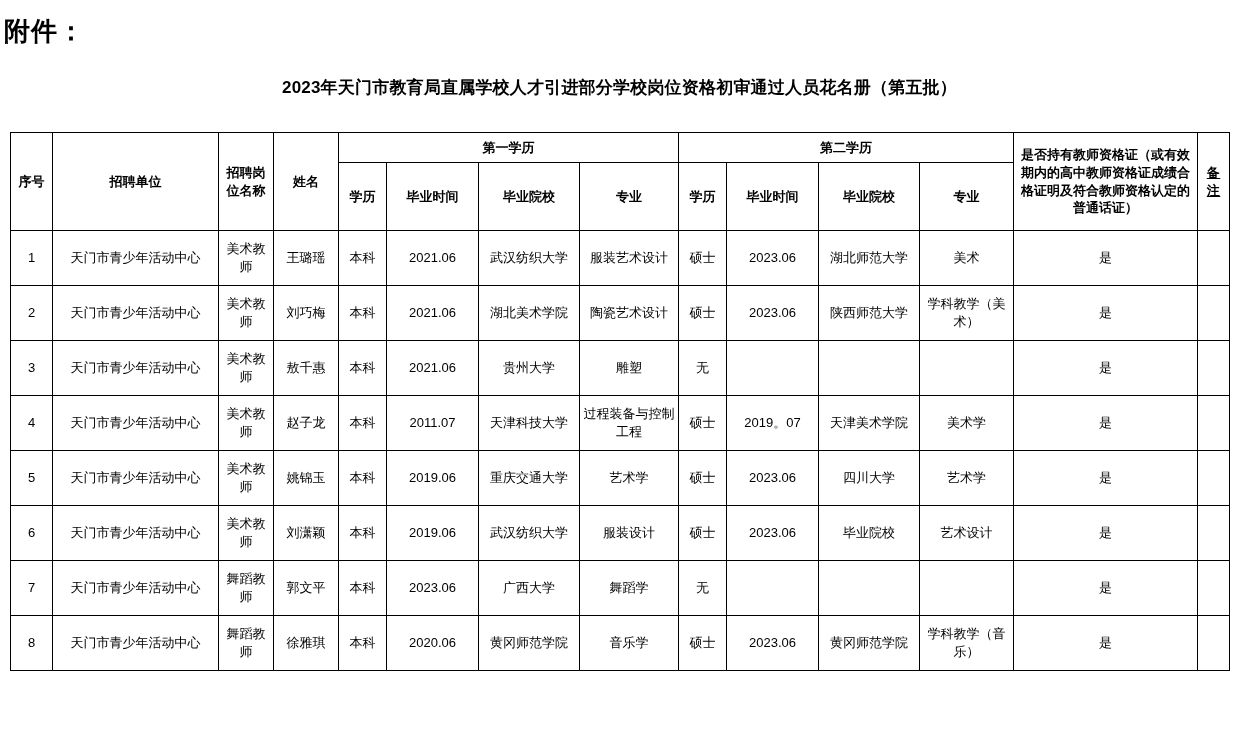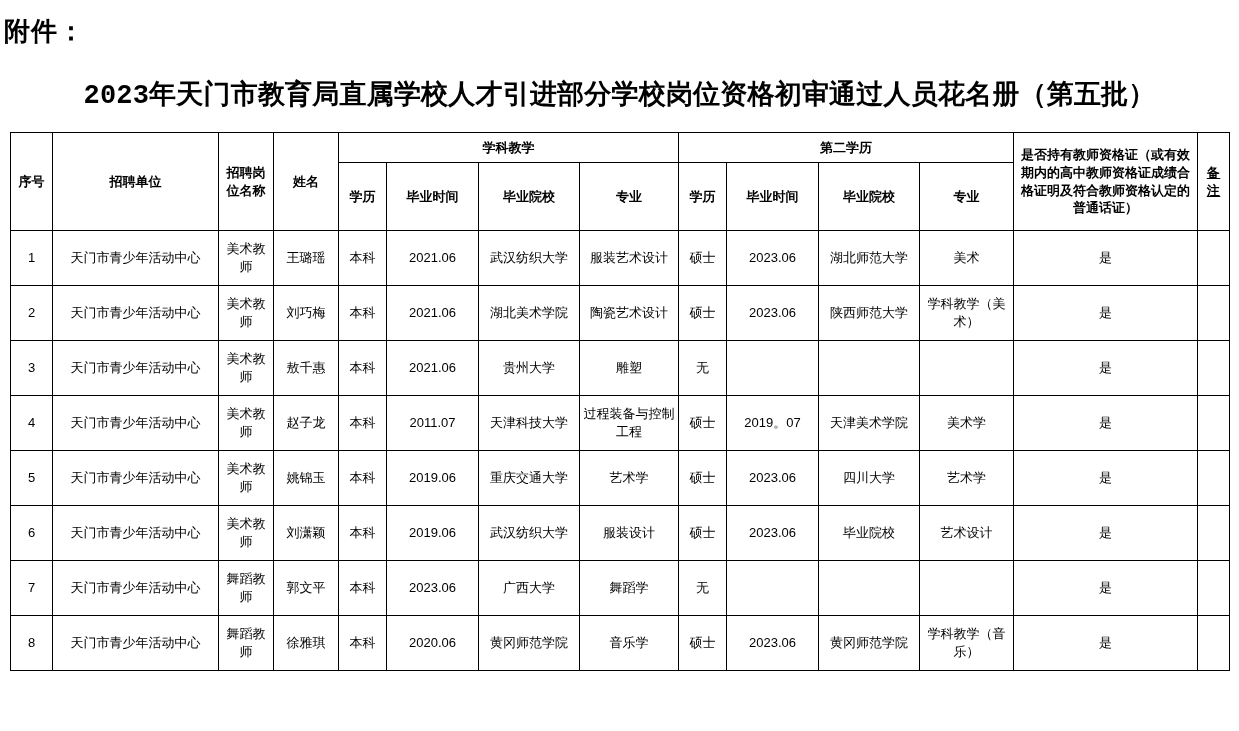--- a/index.html
+++ b/index.html
@@ -27,24 +27,23 @@
     font-size: 26px;
     font-weight: bold;
     letter-spacing: 1px;
   }
   .doc-title {
     position: absolute;
     left: 0;
     top: 76px;
     width: 1239px;
     text-align: center;
-    font-size: 27px;
+    font-size: 17px;
     font-weight: bold;
     letter-spacing: 0.2px;
-    font-family: Liberation Mono, monospace;
   }
   table.roster {
     position: absolute;
     left: 10px;
     top: 132px;
     width: 1219px;
     border-collapse: collapse;
     table-layout: fixed;
   }
   table.roster th,
@@ -140,21 +139,21 @@
       <col style="width:94px">
       <col style="width:184px">
       <col style="width:32px">
     </colgroup>
     <thead>
       <tr class="r-h1">
         <th rowspan="3">序号</th>
         <th rowspan="3">招聘单位</th>
         <th rowspan="3" class="hdr-small">招聘岗位名称</th>
         <th rowspan="3">姓名</th>
-        <th colspan="4">学科教学</th>
+        <th colspan="4">第一学历</th>
         <th colspan="4">第二学历</th>
         <th rowspan="3" class="cert-header">是否持有教师资格证（或有效期内的高中教师资格证成绩合格证明及符合教师资格认定的普通话证）</th>
         <th rowspan="3" class="vert-note">备注</th>
       </tr>
       <tr class="r-h2">
         <th rowspan="2">学历</th>
         <th rowspan="2">毕业时间</th>
         <th rowspan="2">毕业院校</th>
         <th rowspan="2">专业</th>
         <th rowspan="2">学历</th>

